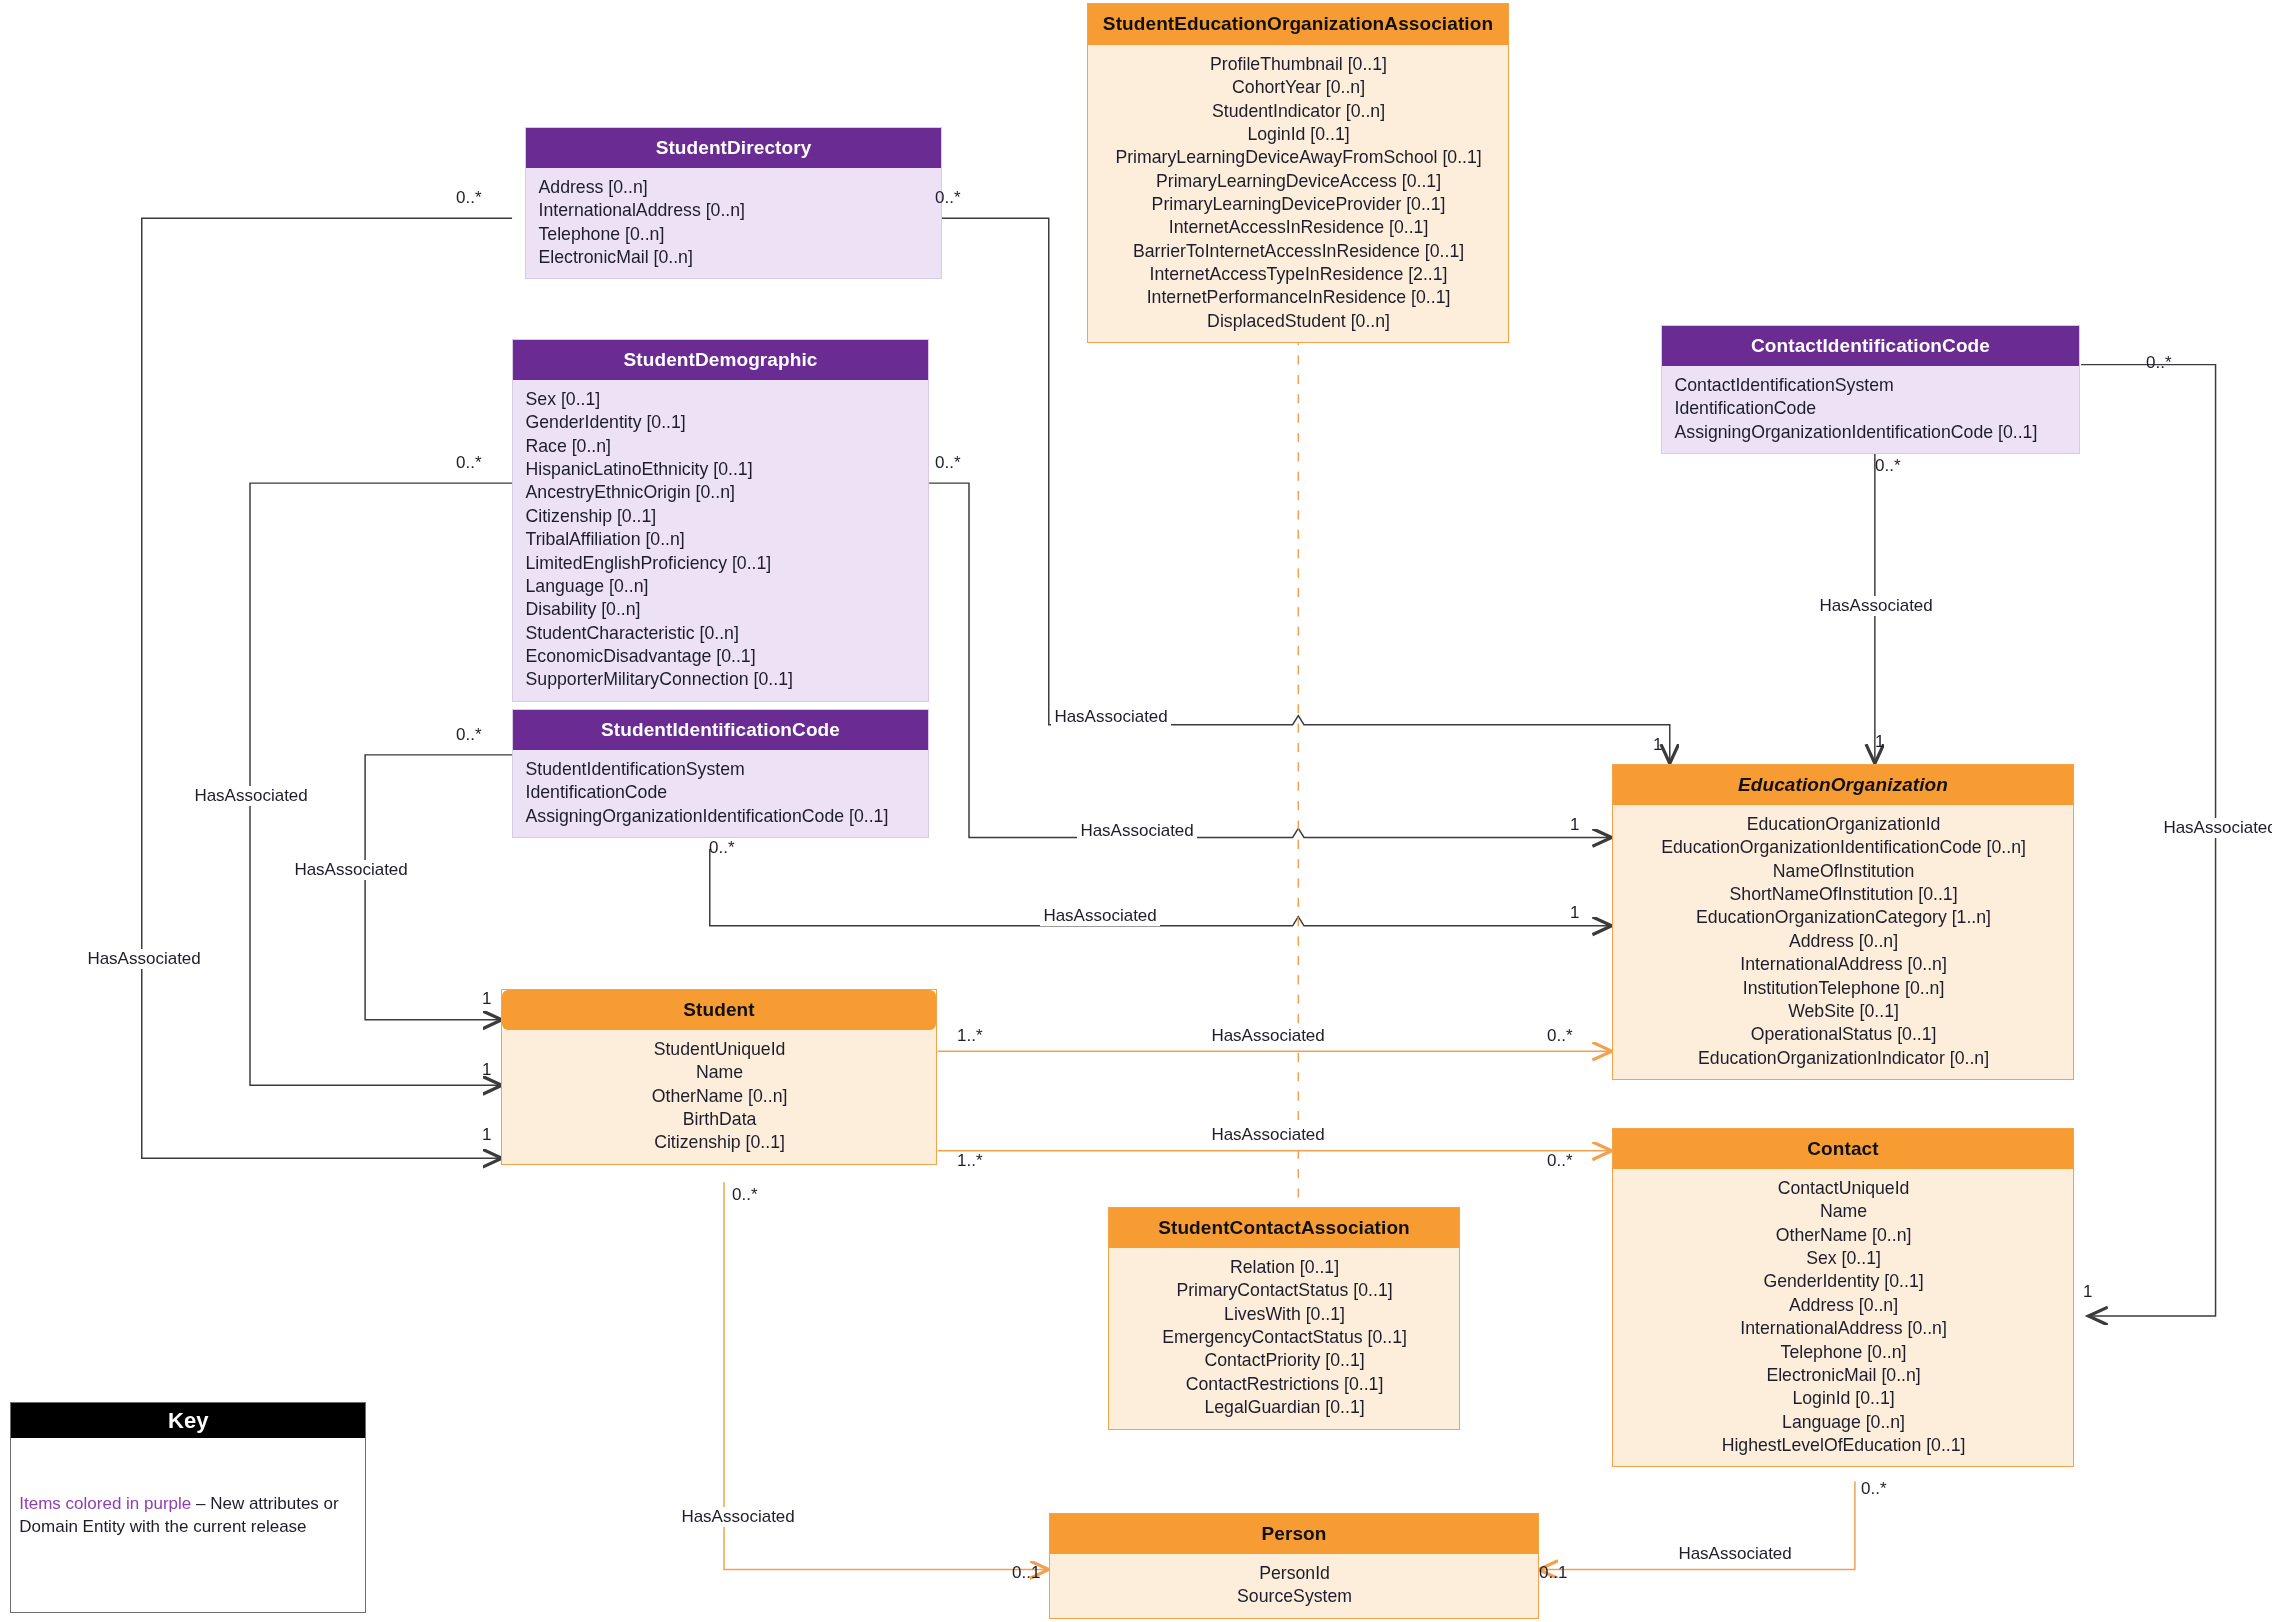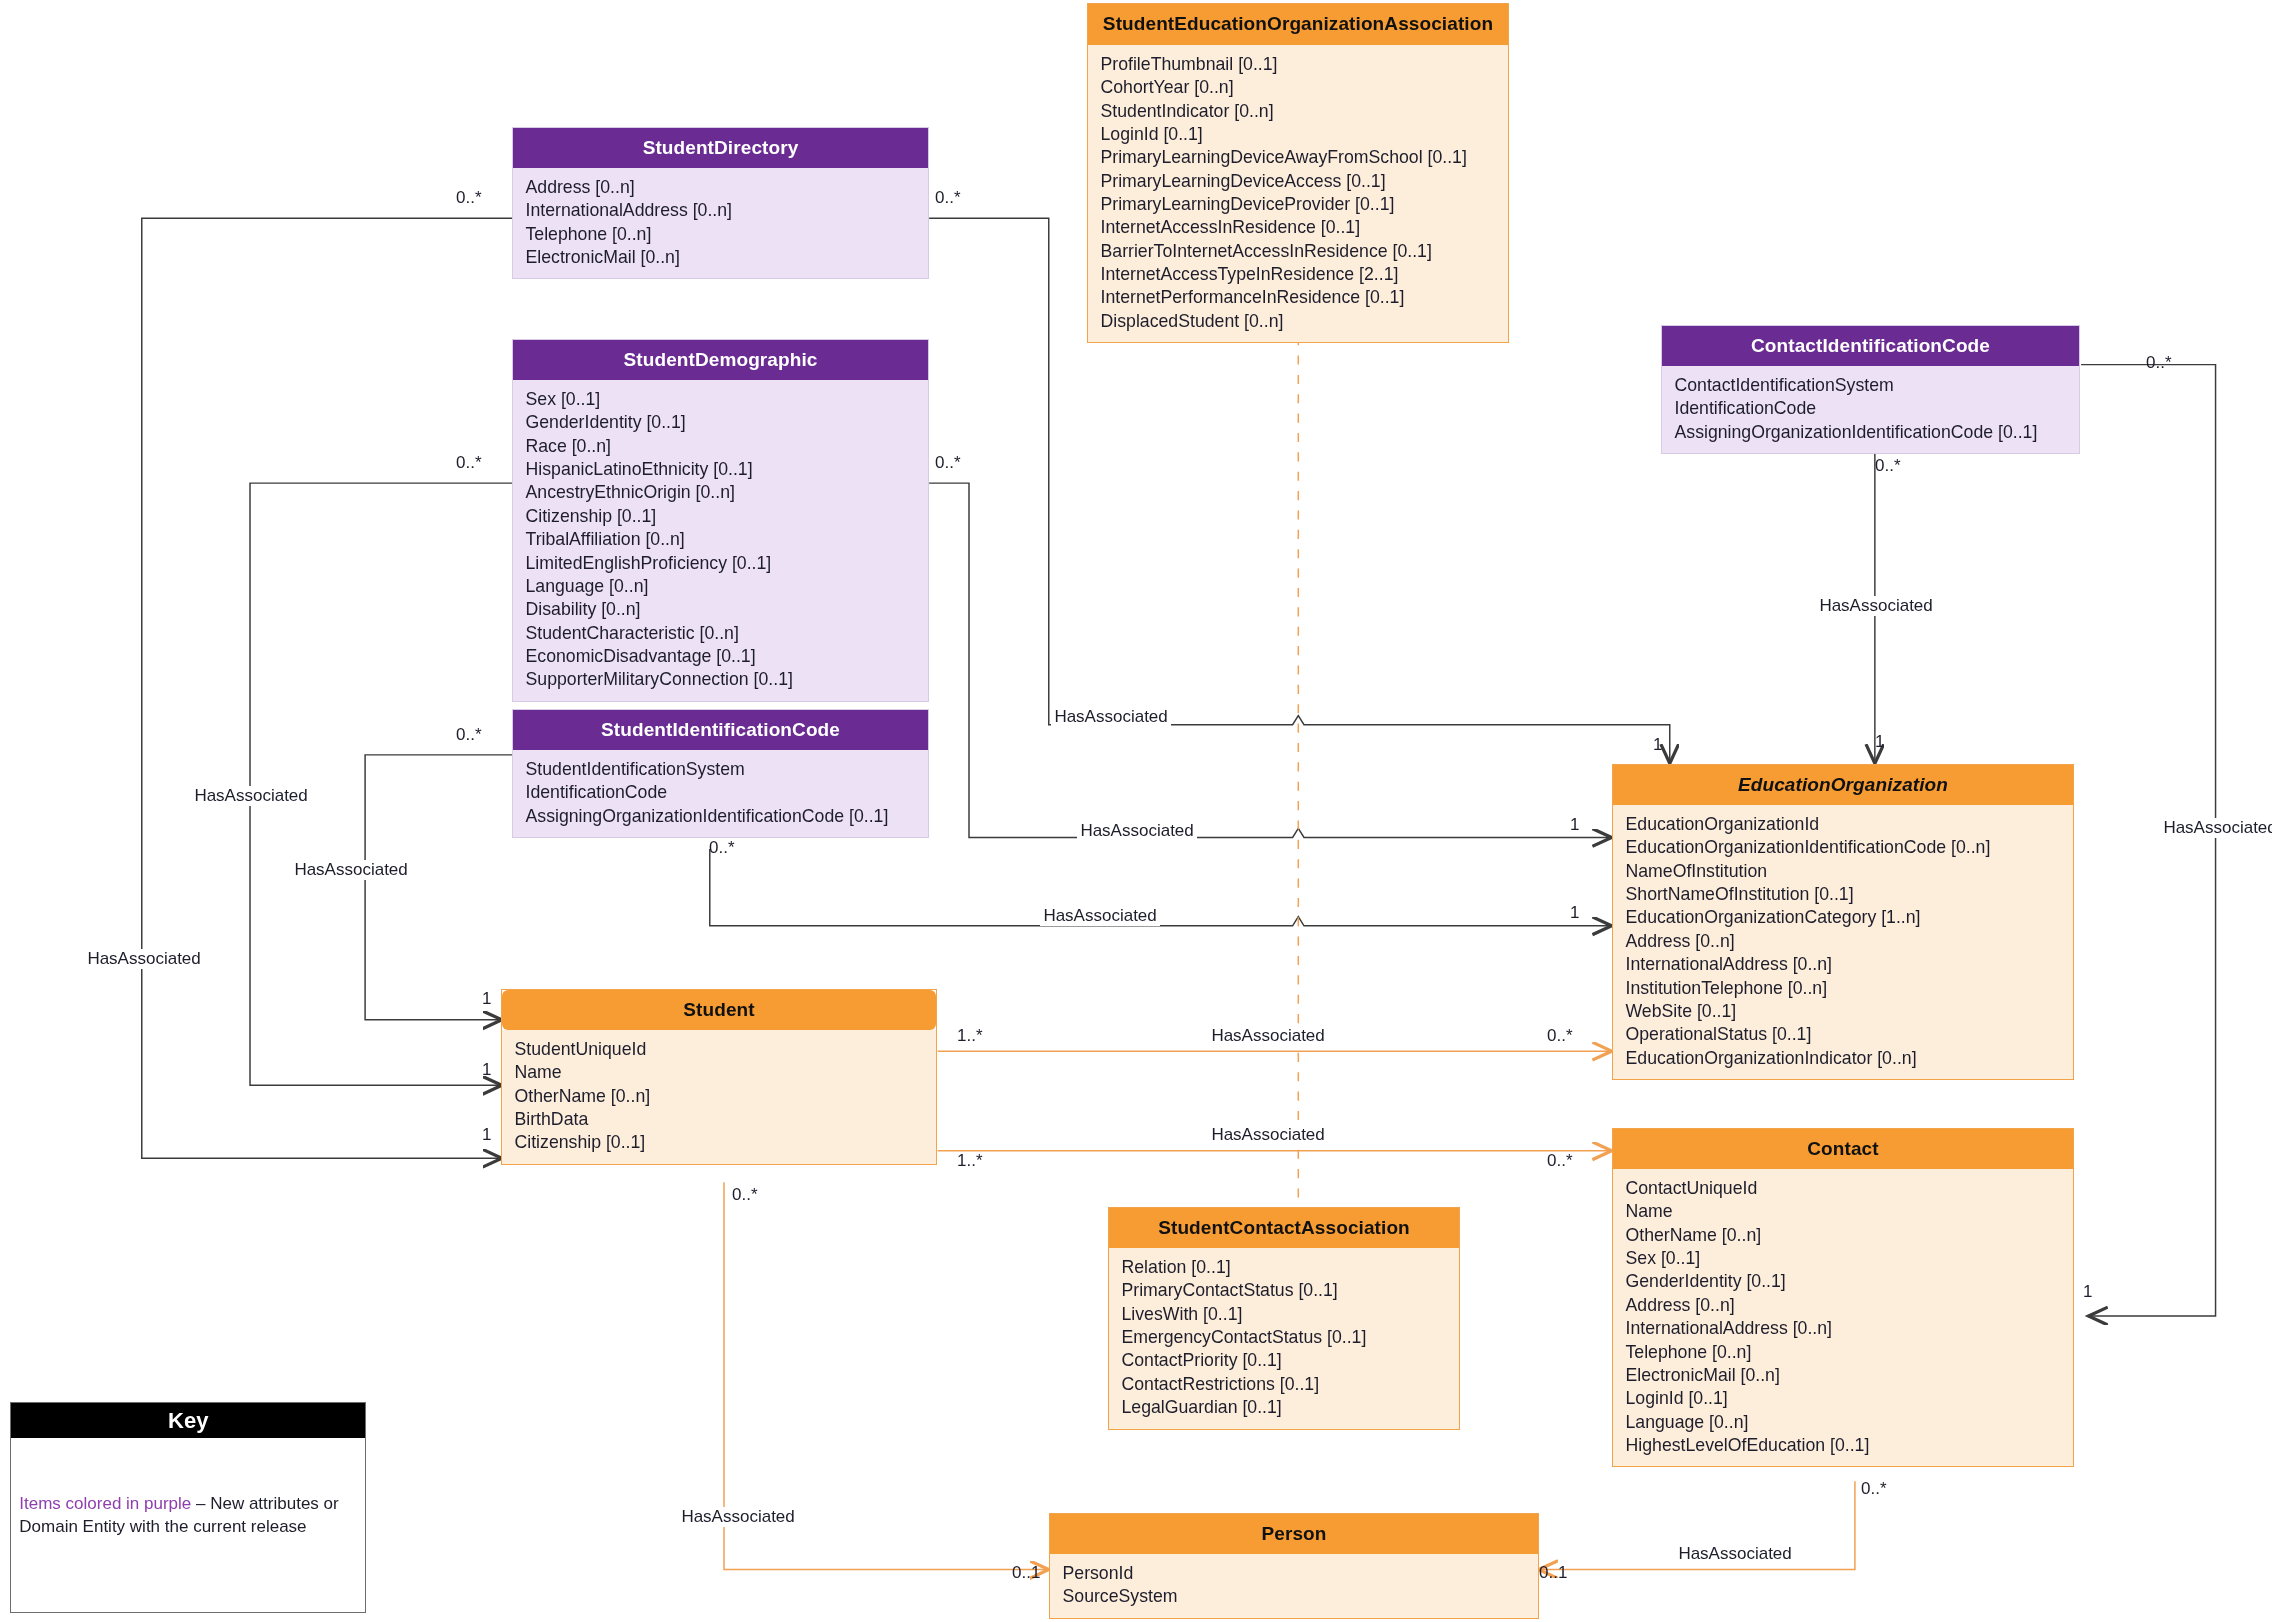--- a/index.html
+++ b/index.html
@@ -19,21 +19,21 @@
   }
   .box .body div{white-space:nowrap;}
 
   
   .purple .hdr{background:#6A2C92;}
   .purple .body{background:#EDE1F5;}
   .purple{border:0.6px solid #d9cbe6;}
 
   
   .orange .hdr{background:#F79C33;color:#111;}
-  .orange .body{background:#FDEEDC;}
+  .orange .body{background:#FDEEDC;text-align:center;}
   .orange{border:0.6px solid #F3A34A;}
   .orange.abstract .hdr{font-style:italic;}
 
   
   .key{position:absolute;border:1.1px solid #6d6d6d;background:#fff;box-sizing:border-box;}
   .key .hdr{background:#000;color:#fff;font-weight:bold;text-align:center;
     font-size:22px;display:flex;align-items:center;justify-content:center;}
   .key .body{padding:0;background:#fff;position:relative;height:calc(100% - 35px);}
   .key .ktext{position:absolute;left:8px;top:55px;font-size:17px;line-height:1.35;color:#1d1d2b;}
   .key .ktext .pl{color:#8E3FAE;}
@@ -102,21 +102,21 @@
       <div>PrimaryLearningDeviceAccess [0..1]</div>
       <div>PrimaryLearningDeviceProvider [0..1]</div>
       <div>InternetAccessInResidence [0..1]</div>
       <div>BarrierToInternetAccessInResidence [0..1]</div>
       <div>InternetAccessTypeInResidence [2..1]</div>
       <div>InternetPerformanceInResidence [0..1]</div>
       <div>DisplacedStudent [0..n]</div>
     </div>
   </div>
 
-  <div class="box purple" style="left:512px;top:127px;width:417px;">
+  <div class="box purple" style="left:525px;top:127px;width:417px;">
     <div class="hdr" style="height:40px;">StudentDirectory</div>
     <div class="body">
       <div>Address [0..n]</div>
       <div>InternationalAddress [0..n]</div>
       <div>Telephone [0..n]</div>
       <div>ElectronicMail [0..n]</div>
     </div>
   </div>
 
   <div class="box purple" style="left:512px;top:339px;width:417px;">

